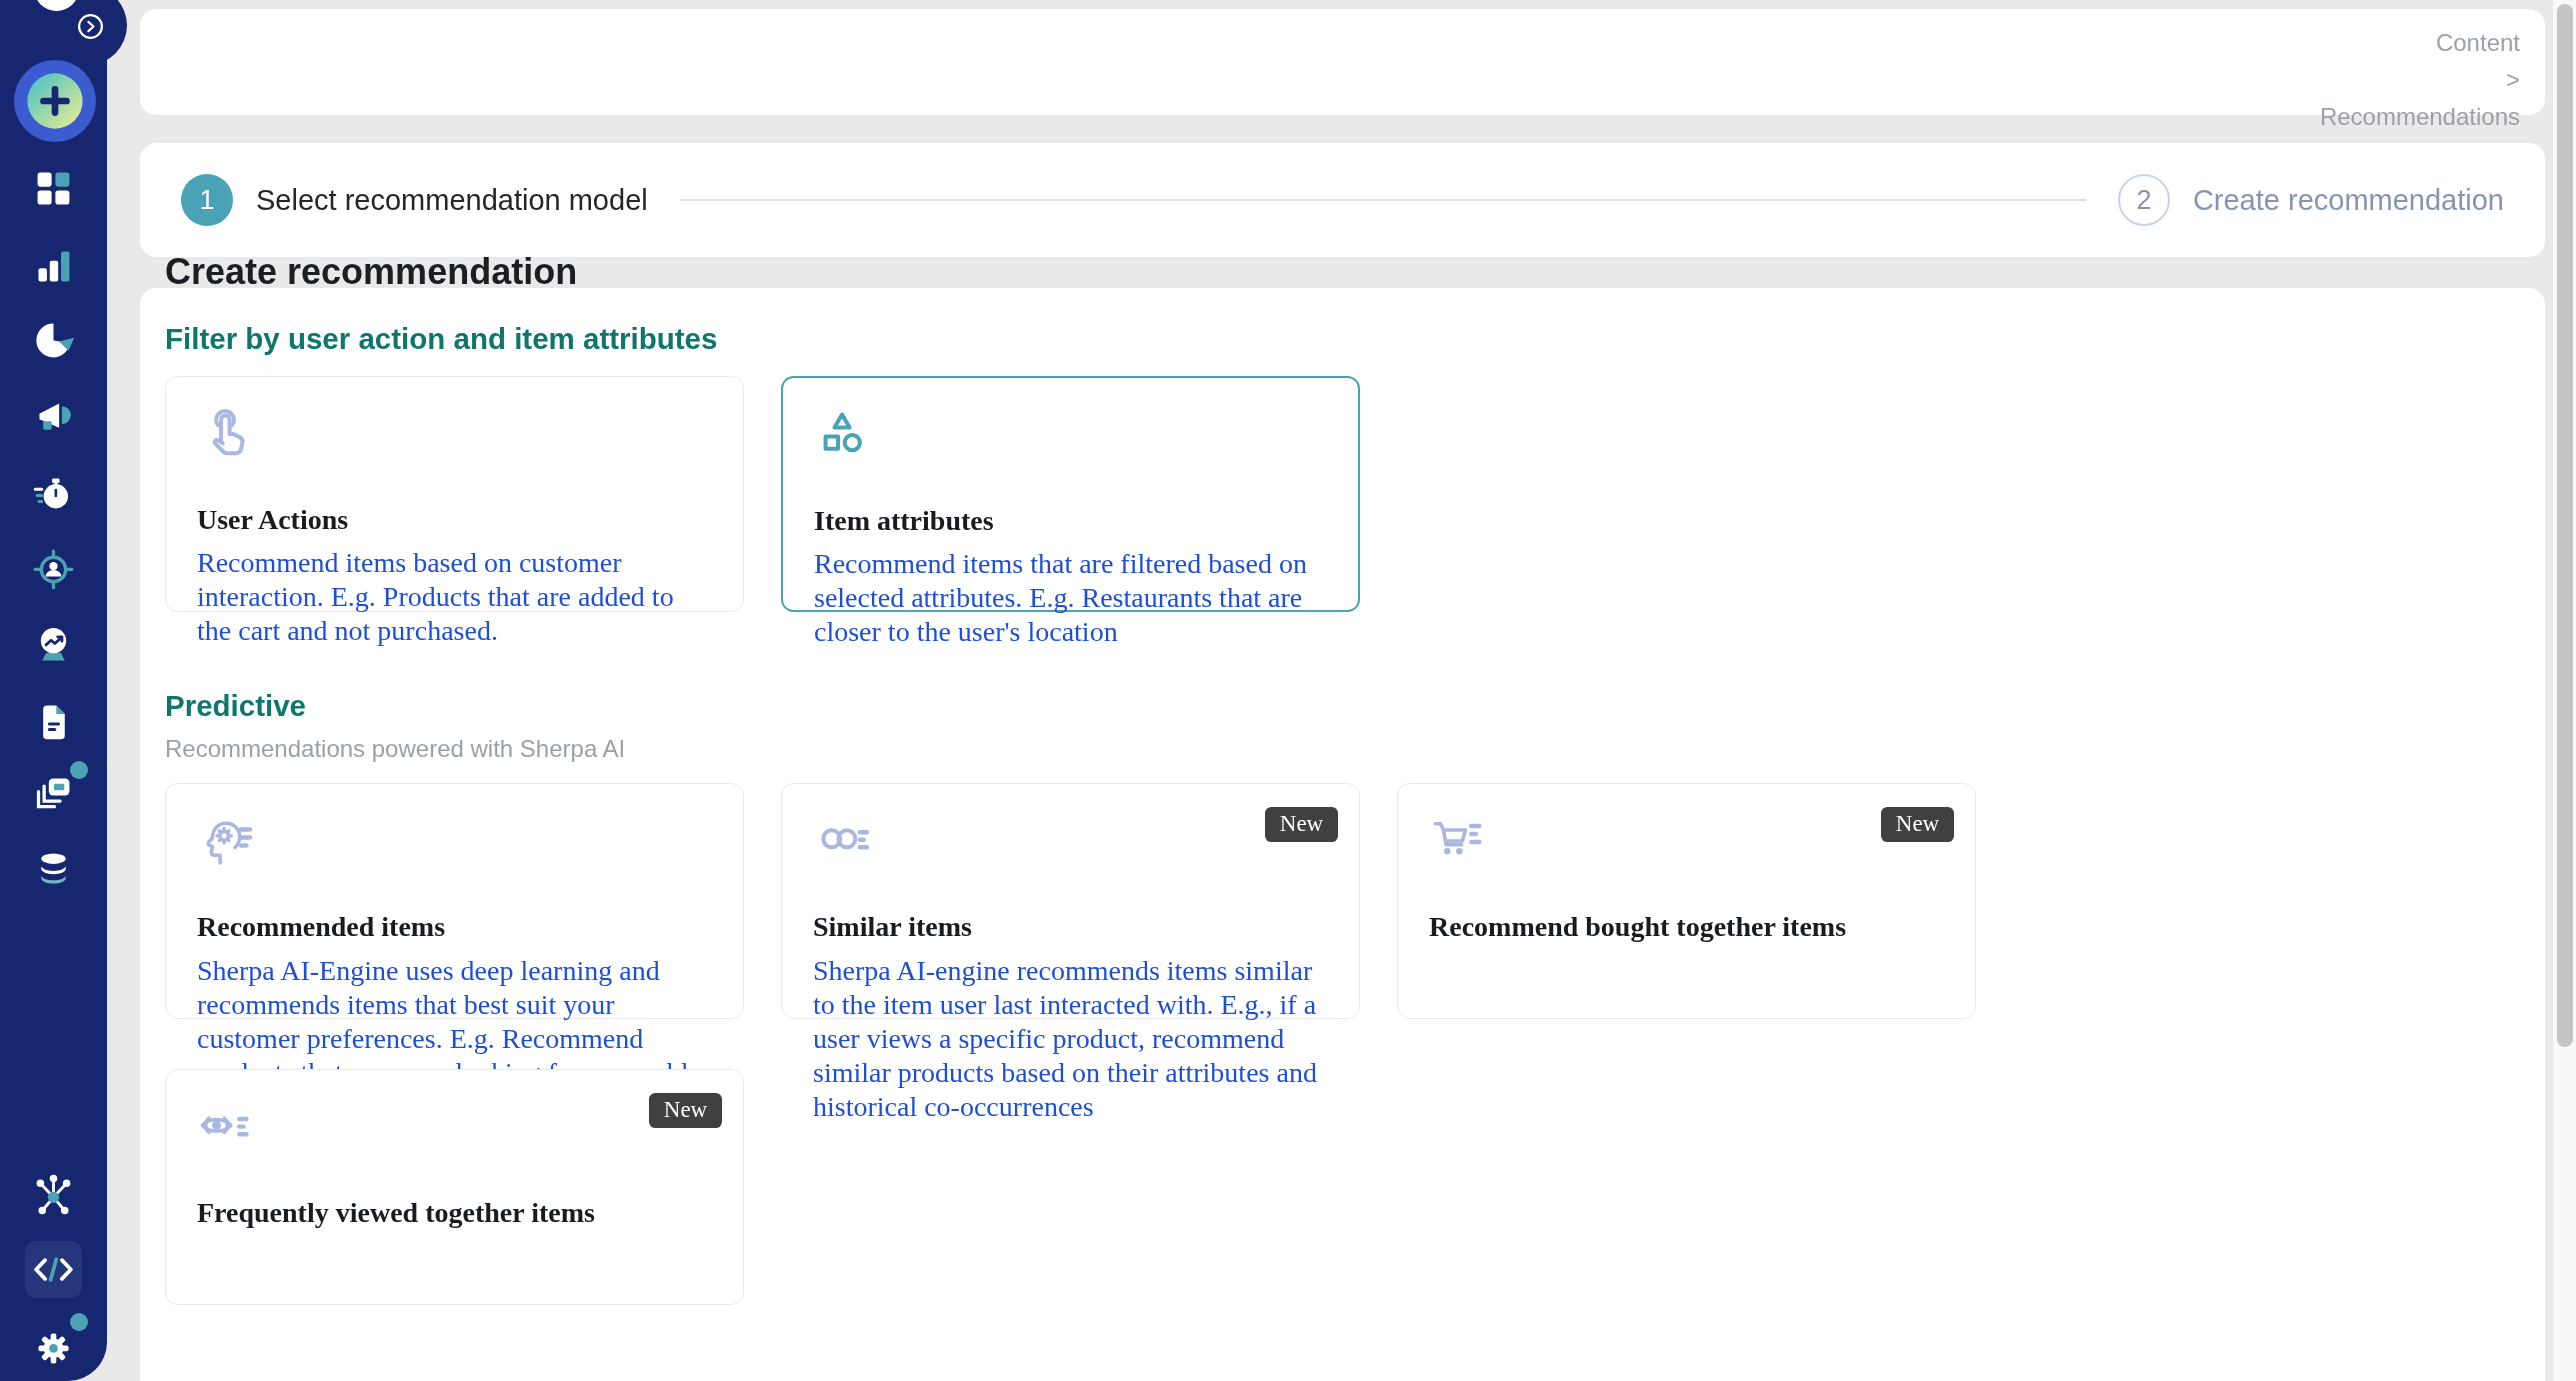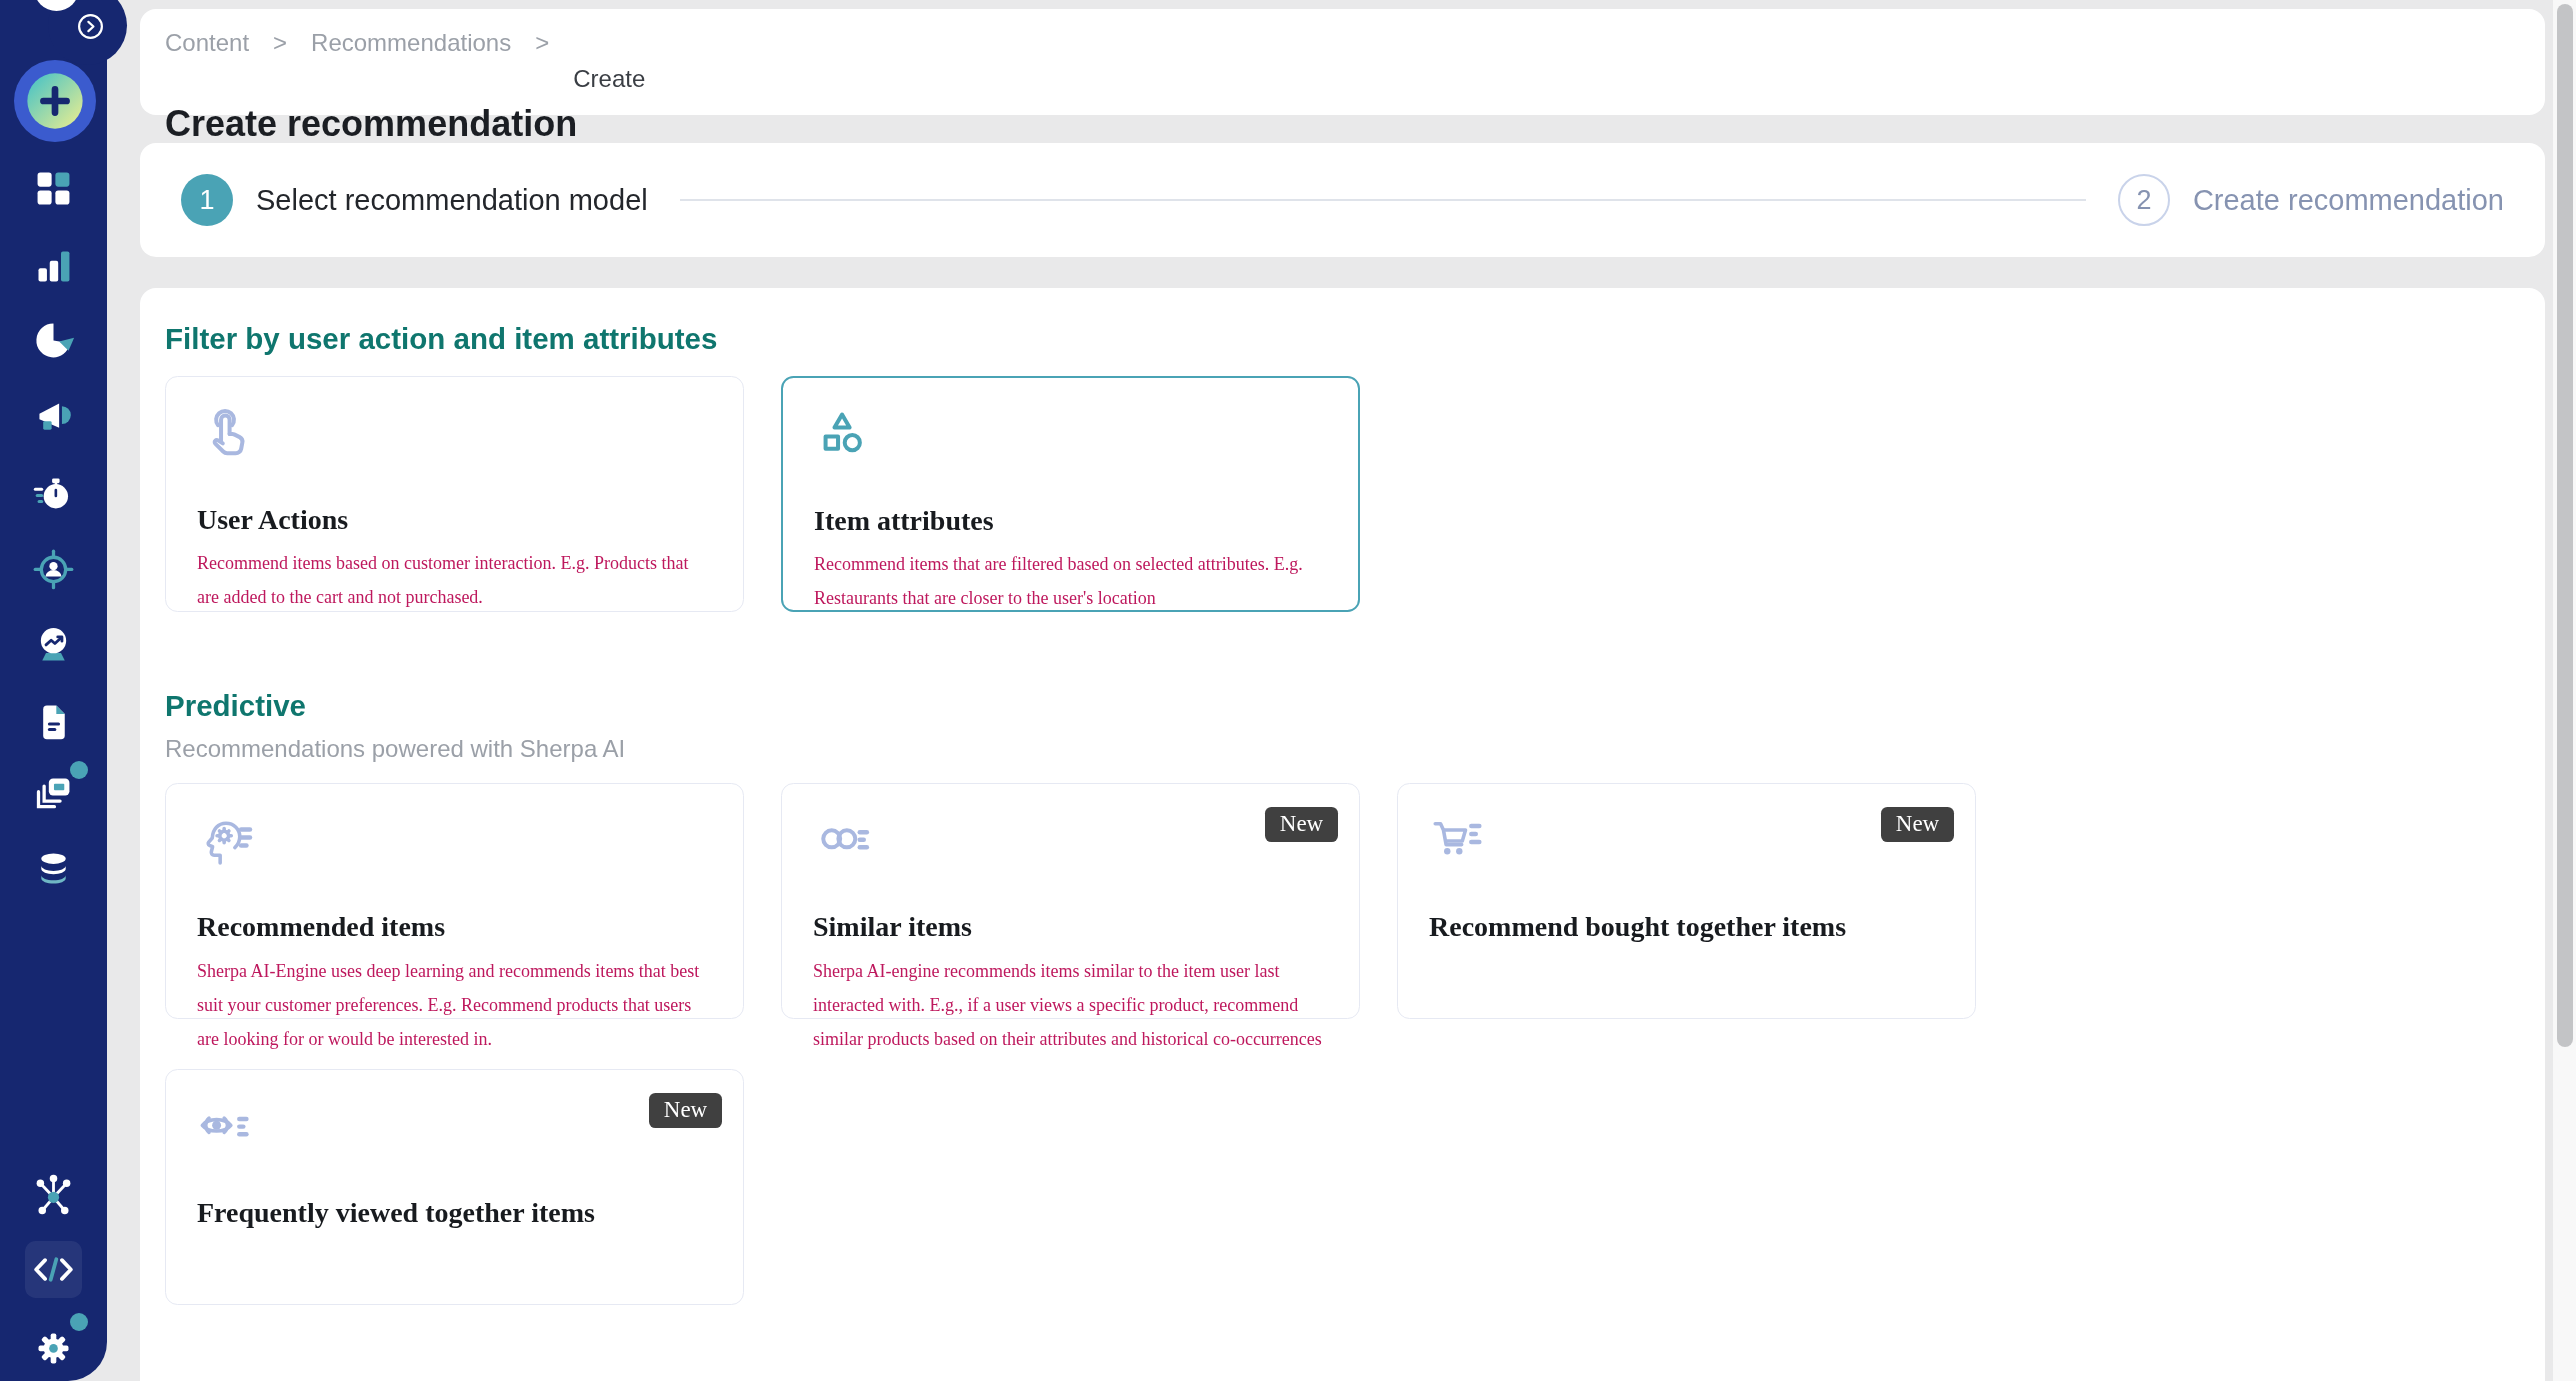--- a/index.html
+++ b/index.html
@@ -25,21 +25,21 @@
 
   
   .scroll-track { position:absolute; right:0; top:0; width:23px; height:1381px;
                   background:#f8f8f8; z-index:6; }
   .scroll-thumb { position:absolute; left:3.6px; top:3.6px; width:16px; height:1043px;
                   background:#c3c4c6; border-radius:9px; }
 
   
   .header-card { position:absolute; left:140px; top:9px; width:2405px; height:106px;
                  background:#fff; border-radius:16px; padding:19.7px 25px; }
-  .breadcrumb { display:flex; align-items:flex-start; gap:24px; font-size:24px; color:#9ba0a8; }
+  .breadcrumb { display:flex; align-items:flex-end; gap:9px; font-size:24px; color:#9ba0a8;flex-direction:column; }
   .breadcrumb .crumb-link { cursor:pointer; }
   .breadcrumb .crumb-current { color:#3a3e44;margin-top:36px; }
   .page-title { margin-top:10.7px; font-size:36px; font-weight:700; color:#1b1e23; }
 
   
   .stepper-card { position:absolute; left:140px; top:143px; width:2405px; height:114px;
                   background:#fff; border-radius:16px; display:flex; align-items:center;
                   padding:0 41px; }
   .step { display:flex; align-items:center; gap:23px; }
   .step-circle { width:52px; height:52px; border-radius:50%; display:flex; align-items:center;
@@ -59,21 +59,21 @@
   .section-subtitle { font-size:24px; color:#9ba0a8; margin-top:12.5px; }
   .cards-row { display:flex; flex-wrap:wrap; column-gap:37px; row-gap:50px; margin-top:19.7px; }
   .model-card { position:relative; width:579px; height:236px; background:#fff;
                 border:1.3px solid #e6e9f3; border-radius:12.5px; padding:29px 31px; cursor:pointer;font-family:Liberation Serif, serif; }
   .model-card.selected { border:2.2px solid #4aa3b5; }
   .card-icon { height:57px; margin-bottom:41px; }
   .card-icon svg { display:block; }
   .card-badge { position:absolute; top:23px; right:21.5px; background:#404040; color:#fff;
                 font-size:23px; padding:4.5px 14.3px; border-radius:6.3px; }
   .card-title { font-size:28px; font-weight:600; color:#181b1f; margin-bottom:10.7px; }
-  .card-desc { font-size:18px; line-height:34px; color:#be185d; }
+  .card-desc { font-size:28px; line-height:34px; color:#1d4ed8; }
 </style>
 </head>
 <body>
 
 <div class="app">
 
   <nav class="sidebar">
     <div class="sidebar-bump"></div>
     <div class="logo-circle"></div>
 

